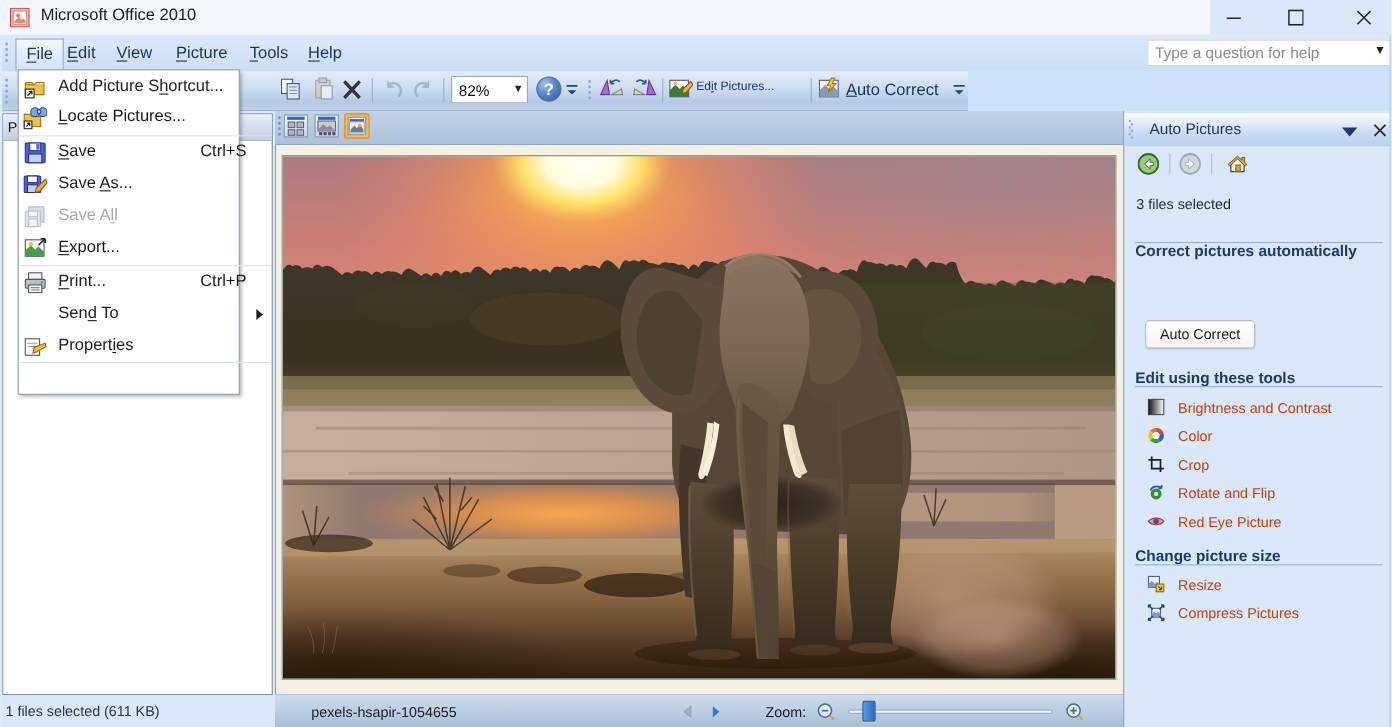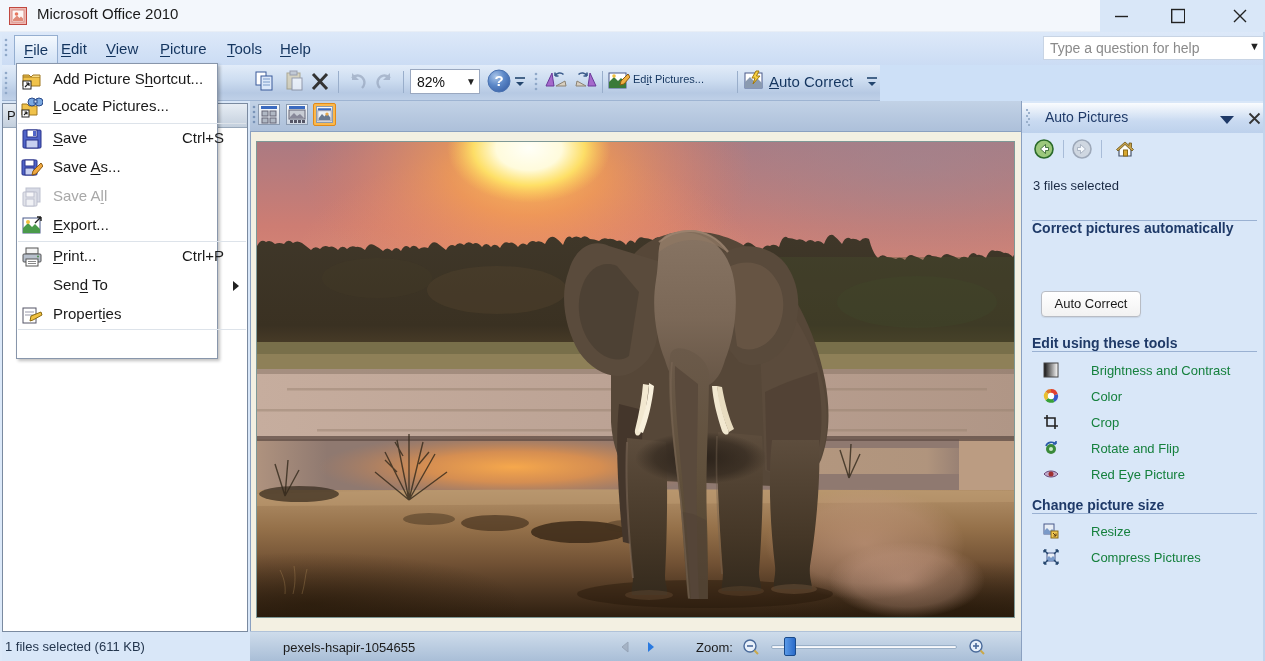--- a/index.html
+++ b/index.html
@@ -30,21 +30,21 @@
 #picarea { position:absolute; left:250px; top:132px; width:771px; height:499px; background:#f3f0e2; border-left:1px solid #8aa0c0;}
 #photo { position:absolute; left:6px; top:10px; width:757px; height:475px; outline:1px solid #7e9896; }
 #picbottom { position:absolute; left:250px; top:631px; width:771px; height:30px; background:linear-gradient(#cedceb,#a9bed7); border-top:1px solid #b0c2d8; }
 #picname { position:absolute; left:33px; top:8px; font-size:13px; color:#1c1c1c; }
 
 #taskpane { position:absolute; left:1021px; top:101px; width:244px; height:560px; background:#d9e7f8; border-left:1px solid #8aa0c0; }
 #tphead { position:absolute; left:0; top:2px; width:244px; height:30px; background:linear-gradient(#fafcfe,#c9daf1 60%,#bdd1ec); }
 #tptitle { position:absolute; left:23px; top:6px; font-size:14px; color:#1f3a68; }
 .tpheading { position:absolute; left:10px; font-size:14px; font-weight:bold; color:#1f3a68; }
 .tprule { position:absolute; left:10px; width:225px; height:1px; background:#9ab1d2; }
-.tplink { position:absolute; font-size:13px; color:#15803d;margin-left:20px; }
+.tplink { position:absolute; font-size:13px; color:#c2410c; }
 .tpicon { position:absolute; width:16px; height:16px; }
 #acbtn { position:absolute; left:19px; top:190px; width:100px; height:26px; background:linear-gradient(#ffffff,#f2f2f2); border:1px solid #b8bcc4; border-radius:4px; font-size:13px; color:#1a1a1a; text-align:center; line-height:24px; box-shadow:0 1px 1px rgba(0,0,0,0.08);}
 
 #filemenu { position:absolute; left:16px; top:63px; width:202px; height:296px; background:#fff; border:1px solid #8896ab; box-shadow:2px 2px 3px rgba(0,0,0,0.25); }
 .fitem { position:absolute; left:0; width:230px; height:28px; font-size:15px; color:#1a1a1a; }
 .fitem .lbl { position:absolute; left:36px; top:4px; }
 .fitem .sc { position:absolute; left:165px; top:4px; }
 .fitem .fico { position:absolute; left:4px; top:3px; width:22px; height:22px; }
 .fsep { position:absolute; left:1px; width:228px; height:1px; background:#dde3ea; }
 .fitem u { text-decoration-thickness:1px; text-underline-offset:2px; }

